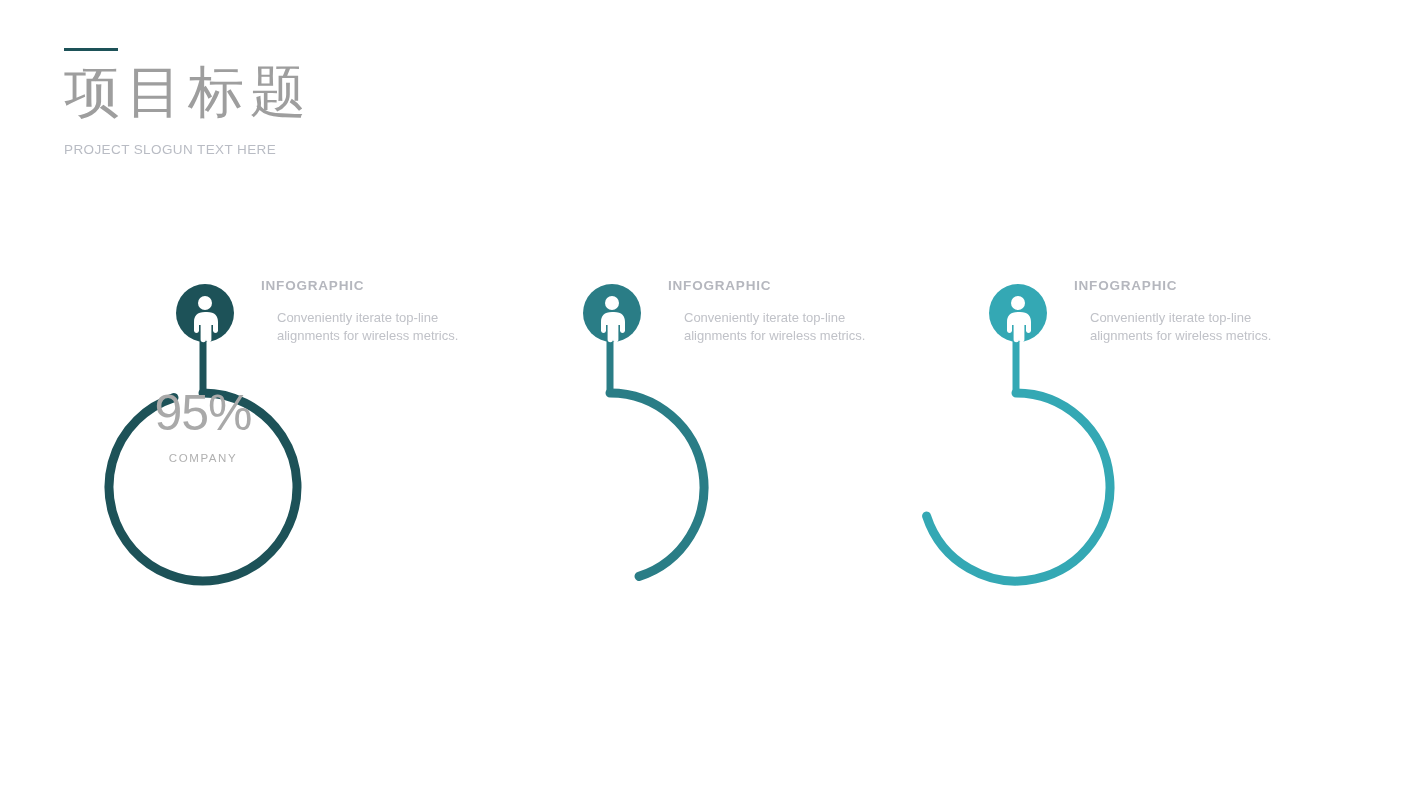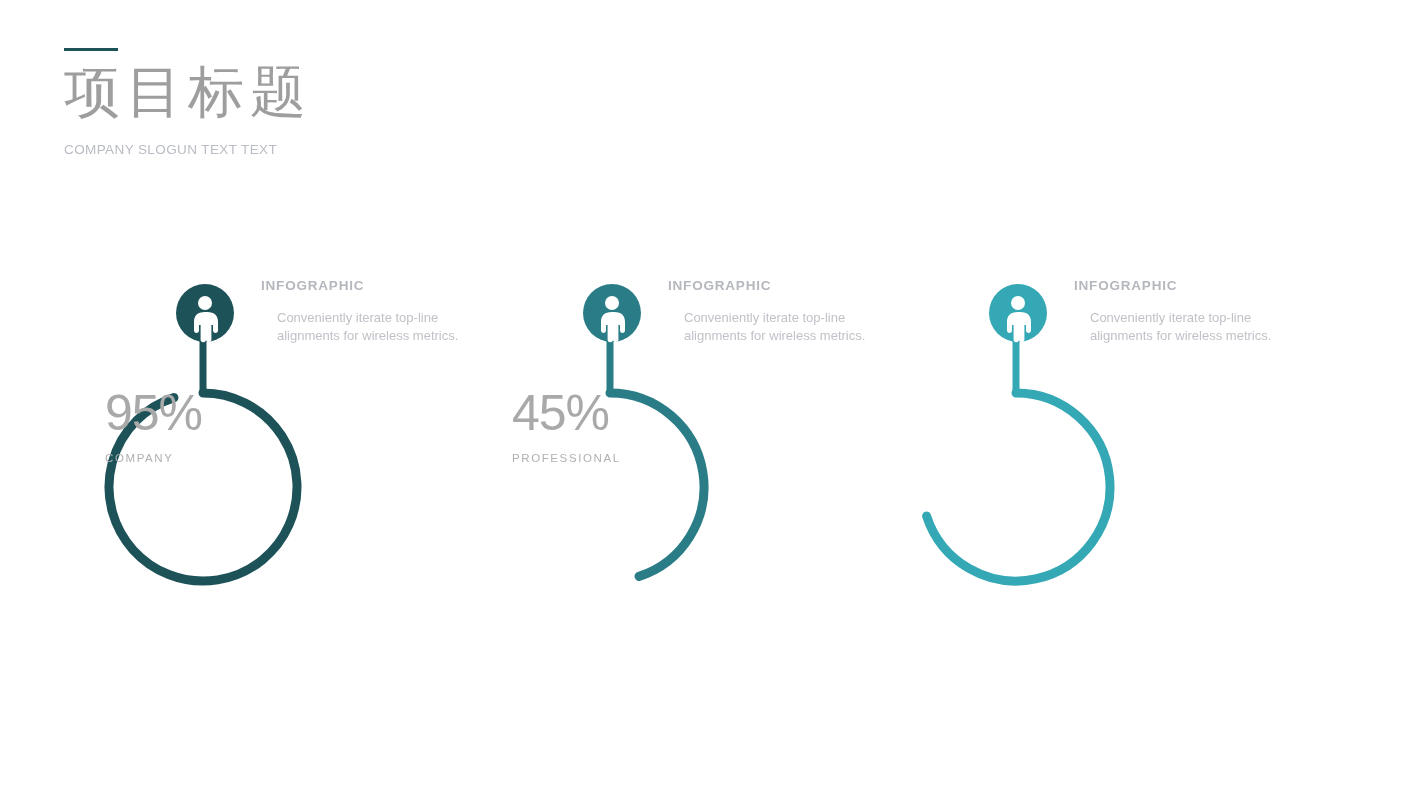--- a/index.html
+++ b/index.html
@@ -97,21 +97,21 @@
     color: #c0c2c8;
     margin: 16px;
   }
 
   
   .ring-text {
     position: absolute;
     left: 7px;
     top: 126px;
     width: 196px;
-    text-align: left;
+    text-align: center;
     pointer-events: none;
   }
   .ring-pct {
     font-size: 50px;
     color: #a9a9a9;
     font-weight: 400;
     line-height: 1;
     letter-spacing: -1px;
   }
   .ring-label {
@@ -120,21 +120,21 @@
     letter-spacing: 1.6px;
     margin-top: 14px;
   }
 </style>
 </head>
 <body>
 
 <div id="slide-header">
   <div id="accent-bar"></div>
   <h1 id="page-title">项目标题</h1>
-  <div id="page-subtitle">COMPANY SLOGUN TEXT TEXT</div>
+  <div id="page-subtitle">PROJECT SLOGUN TEXT HERE</div>
 </div>
 
 <div id="infographics">
 
   <div class="info-col" data-col="0">
     <svg class="pin-layer" viewBox="0 0 420 360" width="420" height="360">
       <g>
         <path fill="none" stroke-width="7" stroke-linecap="butt" stroke="#1d5258" d="M 105 78 L 105 131"></path>
       </g>
       <g>
@@ -171,24 +171,20 @@
         <circle cx="107" cy="41" r="7" fill="#ffffff"></circle>
         <path fill="#ffffff" d="M107 50 c-8 0 -11 4 -11 10 l0 9 a2.6 2.6 0 0 0 5 0 l0 -6 l1.6 0 l0 14.5 a2.7 2.7 0 0 0 5.4 0 l0 -8.2 l0 8.2 a2.7 2.7 0 0 0 5.4 0 l0 -14.5 l1.6 0 l0 6 a2.6 2.6 0 0 0 5 0 l0 -9 c0 -6 -3 -10 -11 -10 z"></path>
       </g>
     </svg>
 
     <div class="info-text">
       <p class="info-heading">INFOGRAPHIC</p>
       <p class="info-desc">Conveniently iterate top-line alignments for wireless metrics.</p>
     </div>
 
-    <div class="ring-text">
-      <div class="ring-pct">45%</div>
-      <div class="ring-label">PROFESSIONAL</div>
-    </div>
   </div>
 
   <div class="info-col" data-col="2">
     <svg class="pin-layer" viewBox="0 0 420 360" width="420" height="360">
       <g>
         <path fill="none" stroke-width="7" stroke-linecap="butt" stroke="#34a8b4" d="M 105 78 L 105 131"></path>
       </g>
       <g>
         <path fill="none" stroke-width="9" stroke-linecap="round" stroke="#34a8b4" d="M 105.00 131.00 A 94 94 0 1 1 15.60 254.05"></path>
       </g>

